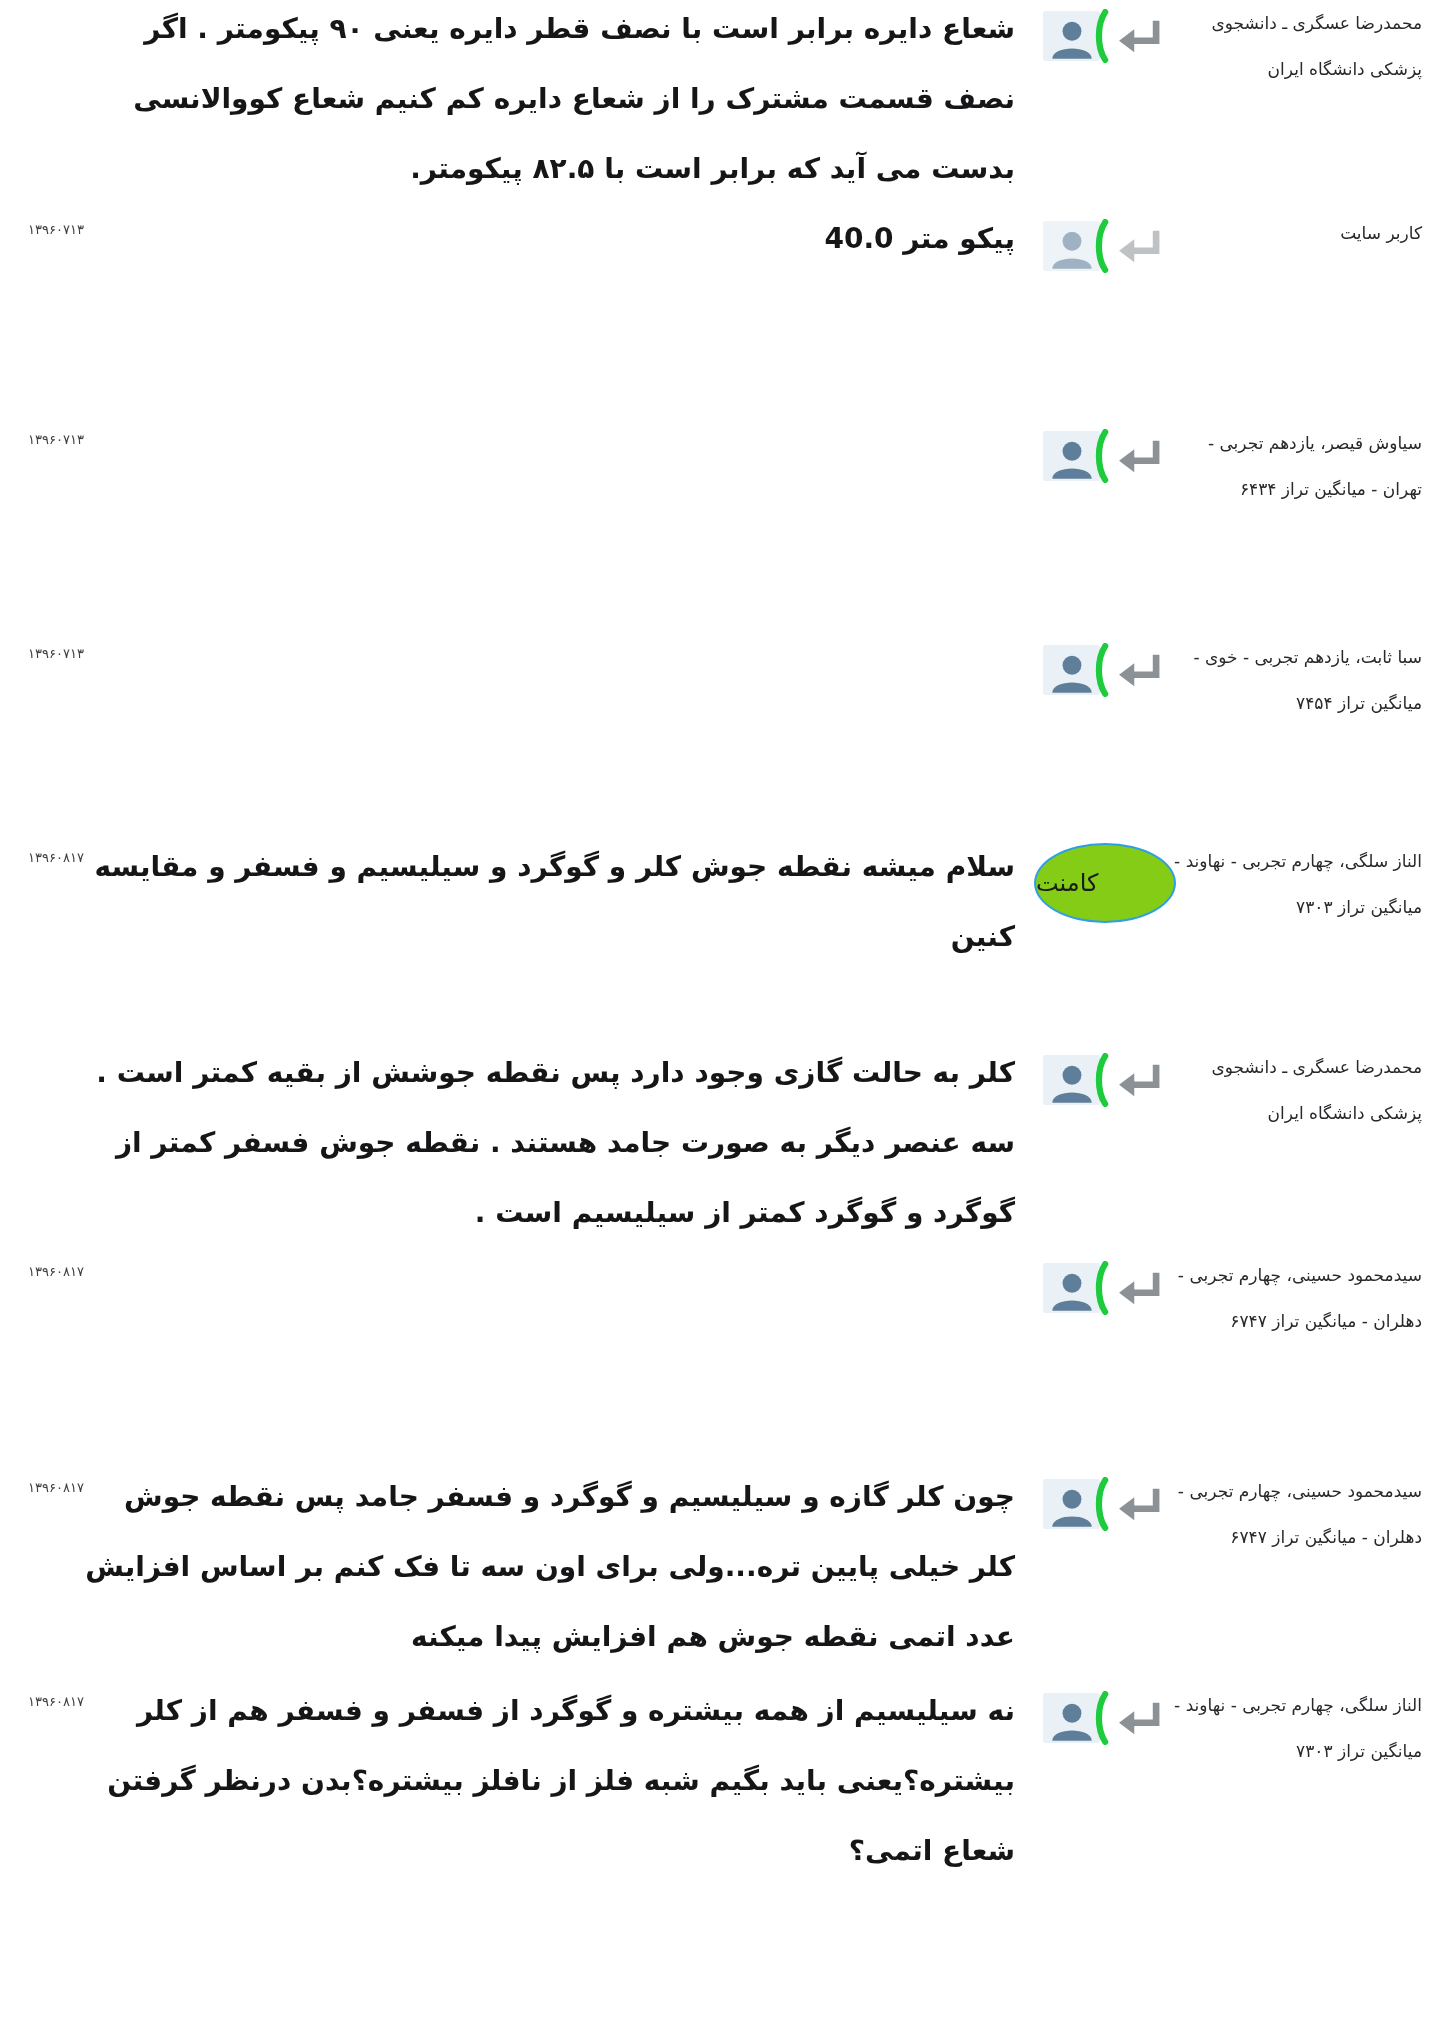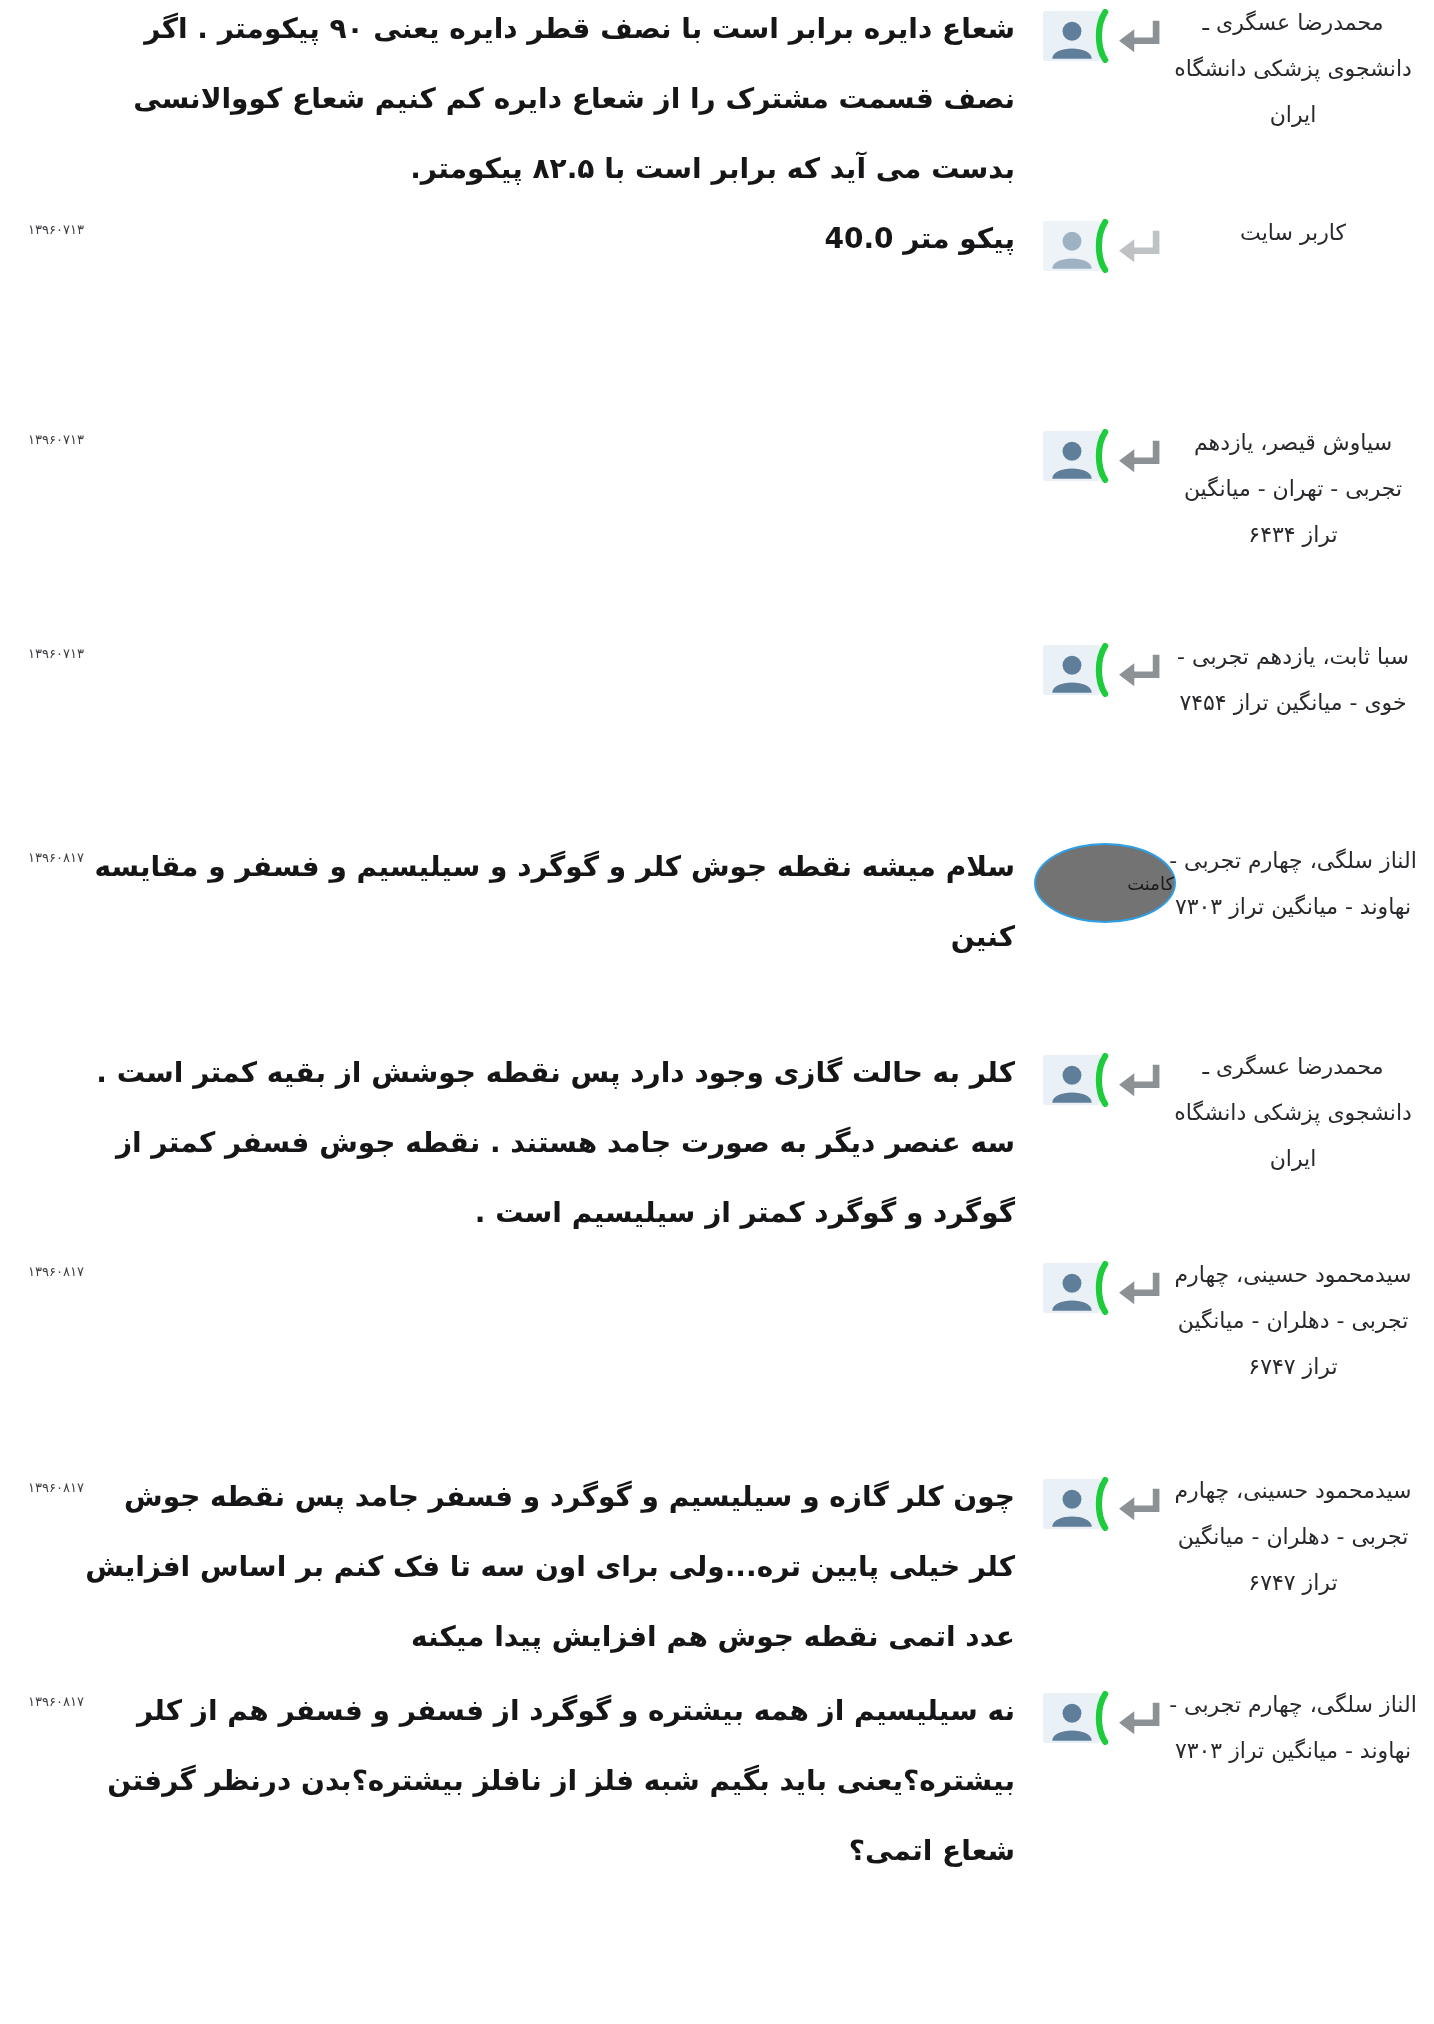--- a/index.html
+++ b/index.html
@@ -7,21 +7,21 @@
     position:relative;
     width:1434px;height:2024px;
     background:#ffffff;
     font-family:"DejaVu Sans", sans-serif;
     direction:rtl;
     overflow:hidden;
   }
   .row{position:absolute;right:0;left:0;height:230px;}
   .user{
     position:absolute;right:12px;top:6px;width:258px;
-    text-align:center;font-size:22px;line-height:46px;
+    text-align:right;font-size:17px;line-height:46px;
     color:#29292d;
   }
   .icons{
     position:absolute;right:274px;top:16px;width:124px;height:52px;
     display:flex;align-items:center;gap:18px;
   }
   .reply{width:42px;height:38px;flex:0 0 auto;}
   .reply svg{display:block;width:100%;height:100%;}
   .reply .stroke{stroke:var(--arrow_gray);}
   .reply .fill{fill:var(--arrow_gray);}
@@ -33,22 +33,22 @@
   }
   .avatar .person-svg{display:block;width:48px;height:44px;margin:0 auto;}
   .avatar .person-svg .p{fill:var(--avatar_person);}
   .avatar .green-svg{position:absolute;right:-10px;top:-2px;width:18px;height:54px;}
   .avatar .green-svg path{stroke:var(--avatar_accent_green);}
   .muted .person-svg,.muted .reply{opacity:.55;}
   .muted .avatar{background:#eef3f7;}
   .badge{
     position:absolute;right:258px;top:11px;width:138px;height:76px;
     border:2px solid var(--badge_border);border-radius:50%;
-    display:flex;align-items:center;justify-content:flex-start;
-    font-size:18px;color:#1b1b1d;background:#737373;
+    display:flex;align-items:center;justify-content:flex-end;
+    font-size:24px;color:#1b1b1d;background:#84cc16;
   }
   .text{
     position:absolute;right:419px;left:80px;top:0;
     font-size:28px;font-weight:700;line-height:70px;
     color:#161618;text-align:right;
   }
   .date{
     position:absolute;left:28px;top:18px;
     font-size:13px;color:#3d3d42;letter-spacing:1px;
     direction:ltr;text-align:left;

